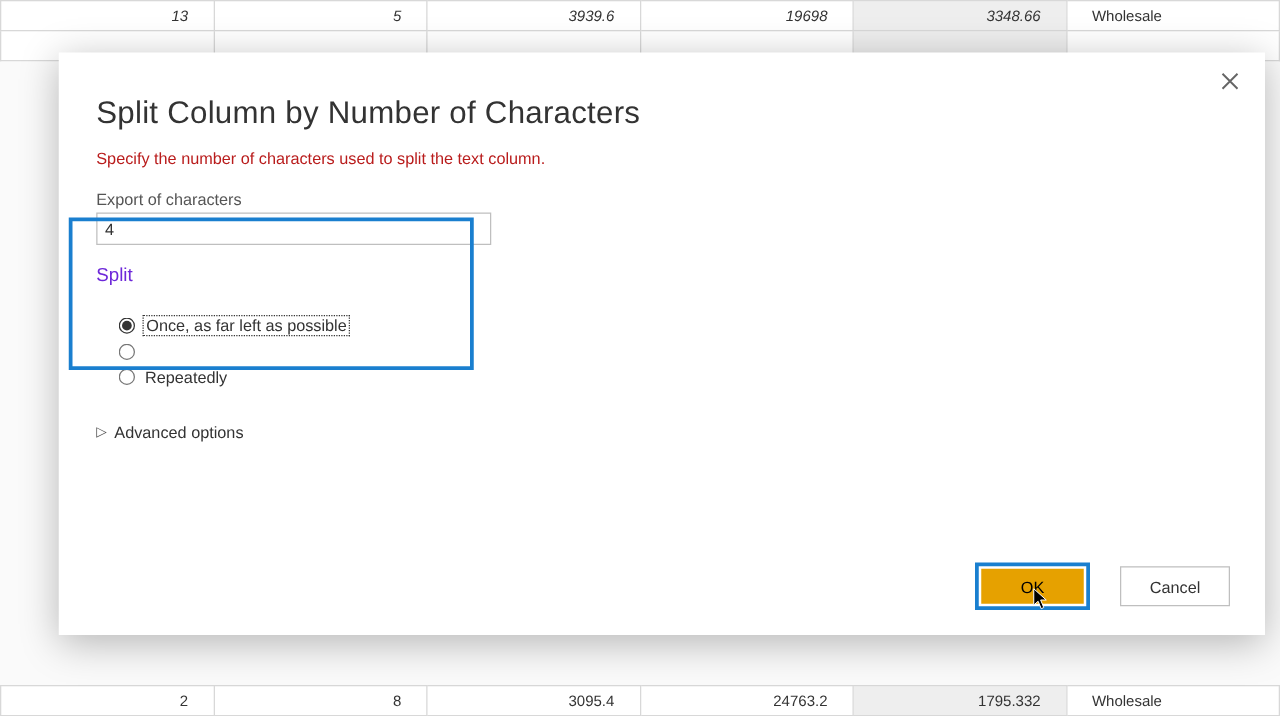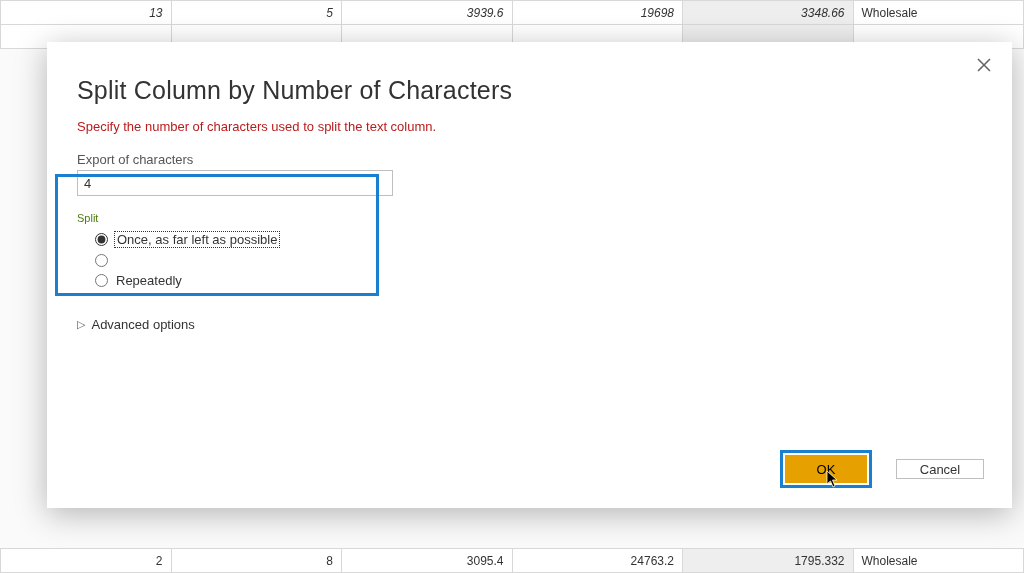--- a/index.html
+++ b/index.html
@@ -1,21 +1,21 @@
 <!DOCTYPE html>
 <html><head>
 <meta charset="utf-8">
 <style>
   * { box-sizing: border-box; margin: 0; padding: 0; }
   html, body { width: 1024px; height: 573px; overflow: hidden; font-family: "Segoe UI", Tahoma, sans-serif; }
   body { background: #fafafa; position: relative; }
 
   
   .grid { width: 100%; border-collapse: collapse; font-size: 12px; color: #333; }
-  .grid td { border: 1px solid #d8d8d8; padding: 4px 8px; text-align: right; height: 24px; background: #fff; }
+  .grid td { border: 1px solid #d8d8d8; padding: 4px 20px; text-align: right; height: 24px; background: #fff; }
   .grid td.text { text-align: left; }
   .grid td.it { font-style: italic; }
   .grid tr.dim td { color: #888; }
   .grid td.lastnum { background: #eee; }
 
   
   .dialog {
     position: absolute;
     left: 47px; top: 42px;
     width: 965px; height: 466px;
@@ -39,33 +39,33 @@
     pointer-events: none;
   }
 
   .field-label { font-size: 13px; color: #555; margin-bottom: 3px; }
   .text-input {
     width: 316px; height: 26px;
     border: 1px solid #bfbfbf;
     font-size: 13px; padding: 3px 6px;
     background: #fff; color: #333;
   }
-  .section-label { font-size: 11px; color: #4d7c0f; margin-top: 16px; margin-bottom: 4px; }
+  .section-label { font-size: 15px; color: #6d28d9; margin-top: 16px; margin-bottom: 20px; }
 
   .radio-row { display: flex; align-items: center; font-size: 13px; color: #333; padding: 3px 0; }
   .radio-row input[type=radio] { margin-left: 18px; margin-right: 6px; accent-color: #333; }
   .radio-row.focused label { border: 1px dotted #333; padding: 0 2px; }
   .radio-row label { padding: 0 2px; }
 
   .adv { margin-top: 26px; font-size: 13px; color: #333; display: flex; align-items: center; cursor: pointer; }
   .adv .tri { display: inline-block; margin-right: 6px; font-size: 11px; color: #555; }
 
   .btn-row { position: absolute; right: 28px; bottom: 20px; display: flex; gap: 24px; align-items: center; }
   .btn {
-    min-width: 88px; height: 20px;
+    min-width: 88px; height: 32px;
     font-size: 13px;
     border: 1px solid #bfbfbf; background: #fff; color: #333;
     display: inline-flex; align-items: center; justify-content: center;
     cursor: pointer;
   }
   .btn-ok-wrap { border: 3px solid #1a7fcf; padding: 2px; }
   .btn.ok { background: #e6a100; color: #000; border: none; min-width: 82px; height: 28px; position: relative; }
   .cursor {
     position: absolute; left: 50%; top: 52%;
     width: 14px; height: 20px;

